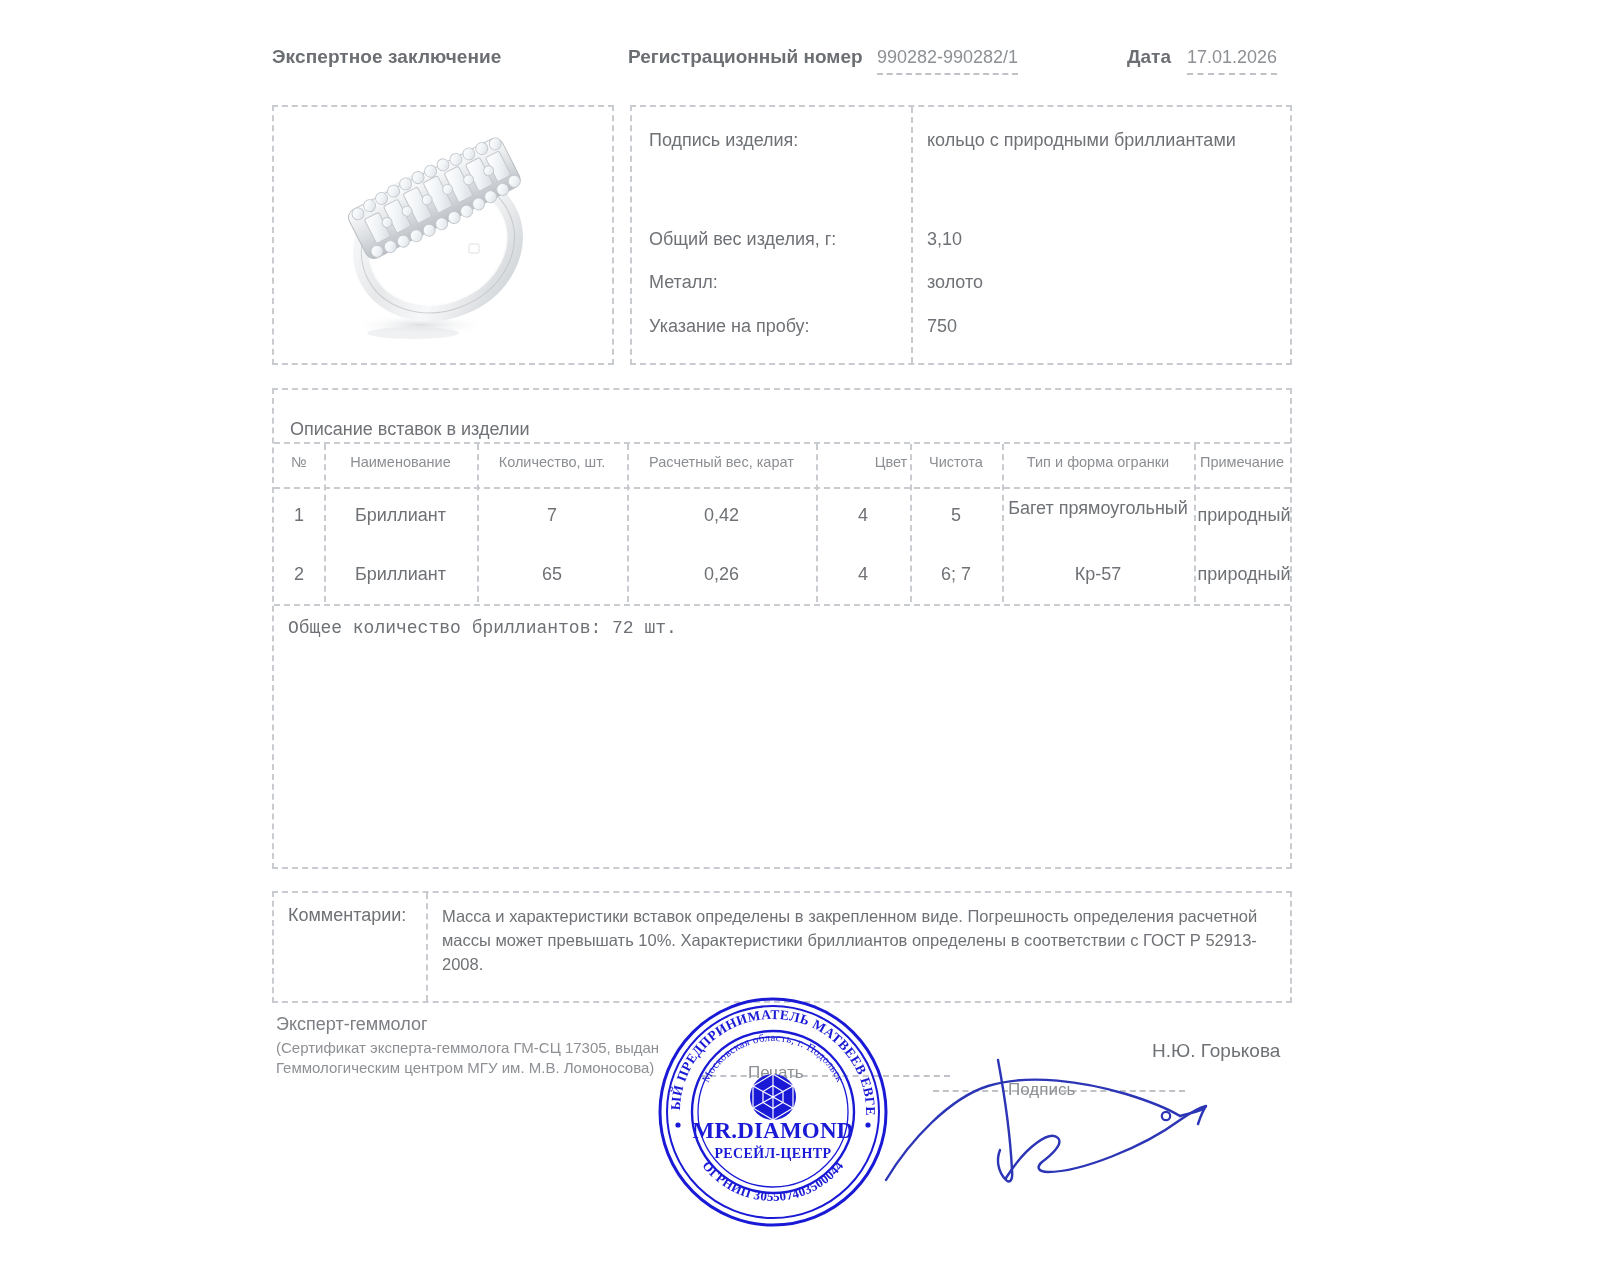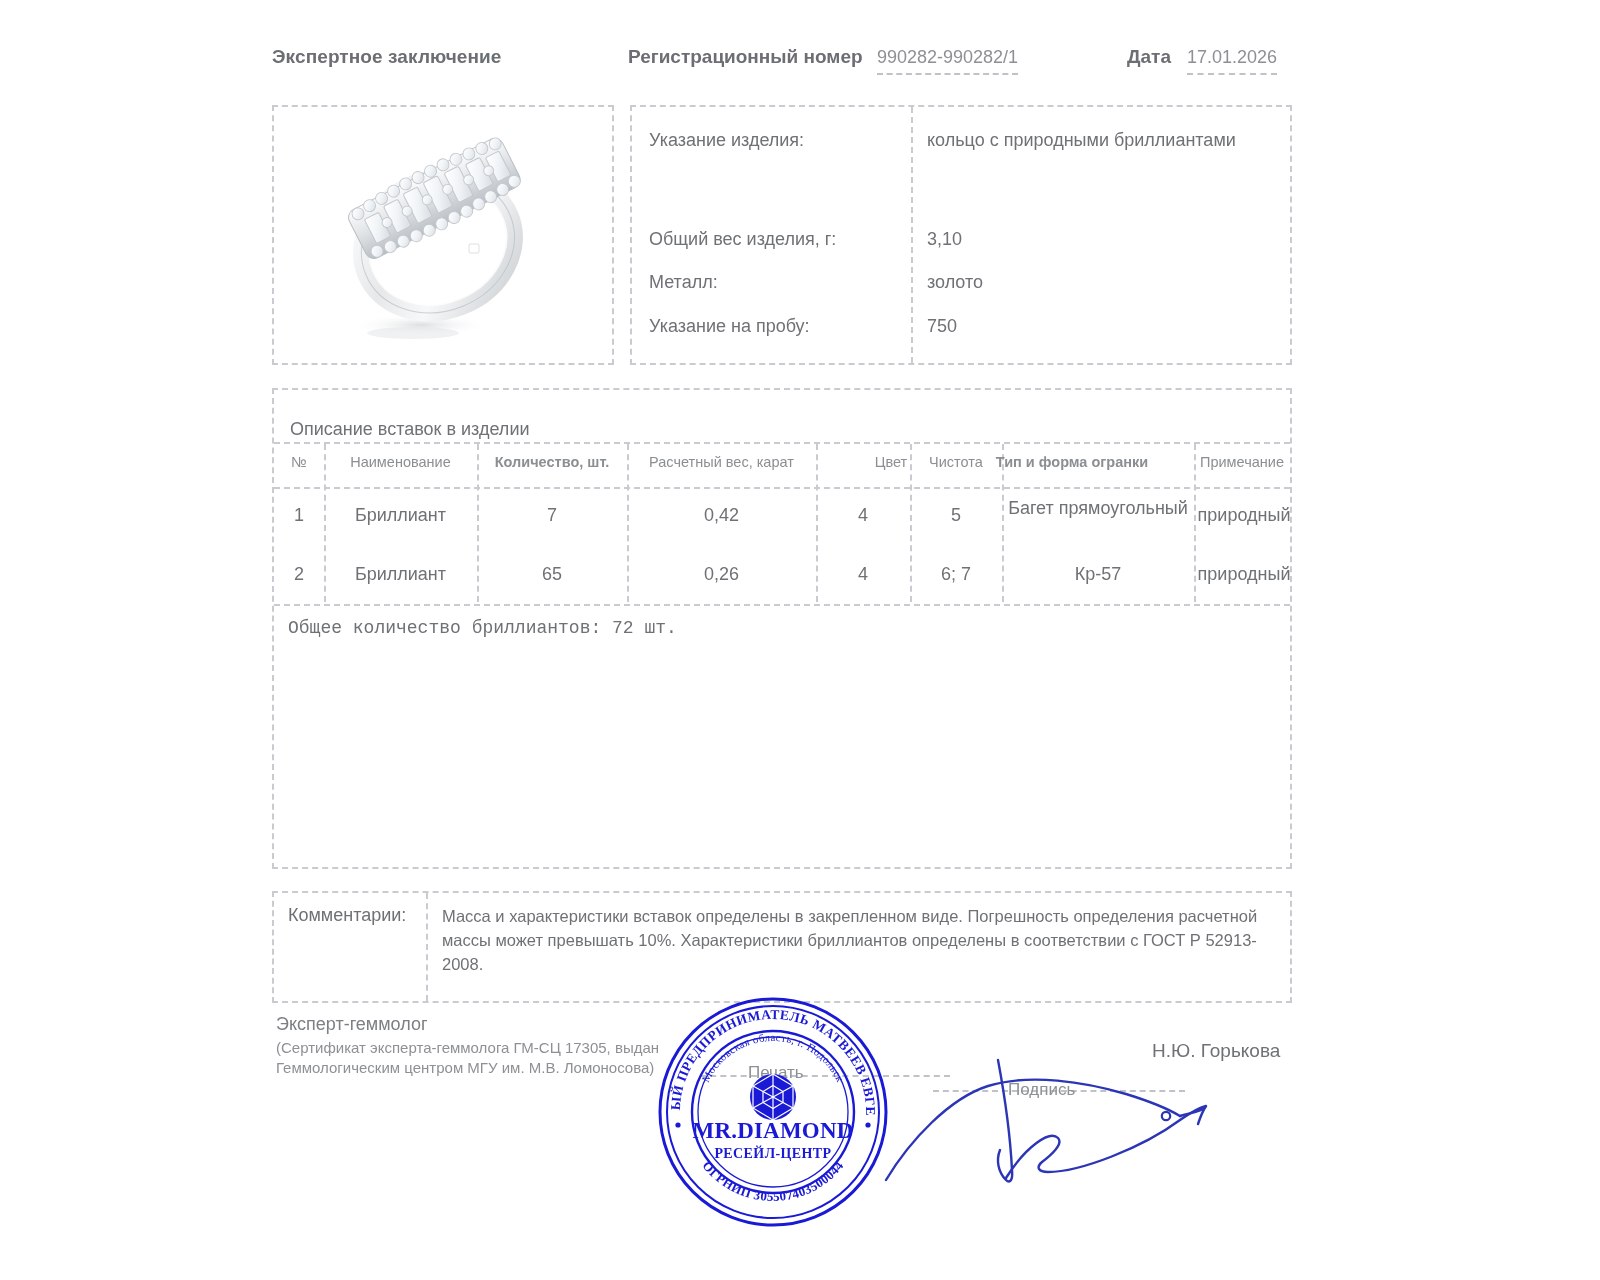--- a/index.html
+++ b/index.html
@@ -406,21 +406,21 @@
 
         <ellipse cx="120" cy="213" rx="46" ry="6" fill="#e3e6e9" opacity="0.55"></ellipse>
       </svg>
     </div>
   </div>
 
   <div class="panel" id="desc-panel">
     <div class="desc-divider"></div>
 
     <div class="desc-row" style="top:23px;">
-      <span class="desc-label">Указание изделия:</span>
+      <span class="desc-label">Подпись изделия:</span>
       <span class="desc-value">кольцо с природными бриллиантами</span>
     </div>
 
     <div class="desc-row" style="top:122px;">
       <span class="desc-label">Общий вес изделия, г:</span>
       <span class="desc-value">3,10</span>
     </div>
 
     <div class="desc-row" style="top:165px;text-align:center;">
       <span class="desc-label">Металл:</span>
@@ -443,25 +443,25 @@
     <div class="vsep" style="left:50px;"></div>
     <div class="vsep" style="left:203px;"></div>
     <div class="vsep" style="left:353px;"></div>
     <div class="vsep" style="left:542px;"></div>
     <div class="vsep" style="left:636px;"></div>
     <div class="vsep" style="left:728px;"></div>
     <div class="vsep" style="left:920px;"></div>
 
     <div class="th" style="left:0px;   width:50px;">№</div>
     <div class="th" style="left:50px;  width:153px;">Наименование</div>
-    <div class="th" style="left:203px; width:150px;font-weight:bold;">Количество, шт.</div>
+    <div class="th" style="left:203px; width:150px;">Количество, шт.</div>
     <div class="th" style="left:353px; width:189px;">Расчетный вес, карат</div>
     <div class="th" style="left:570px; width:94px;">Цвет</div>
     <div class="th" style="left:636px; width:92px;">Чистота</div>
-    <div class="th" style="left:702px; width:192px;font-weight:bold;">Тип и форма огранки</div>
+    <div class="th" style="left:728px; width:192px;">Тип и форма огранки</div>
     <div class="th" style="left:920px; width:96px;">Примечание</div>
 
     <div>
       <div class="td" style="left:0px;   width:50px;  top:113px;">1</div>
       <div class="td" style="left:50px;  width:153px; top:113px;">Бриллиант</div>
       <div class="td" style="left:203px; width:150px; top:113px;">7</div>
       <div class="td" style="left:353px; width:189px; top:113px;">0,42</div>
       <div class="td" style="left:542px; width:94px;  top:113px;">4</div>
       <div class="td" style="left:636px; width:92px;  top:113px;">5</div>
       <div class="td multi" style="left:728px; width:192px; top:107px;">Багет прямоугольный</div>

